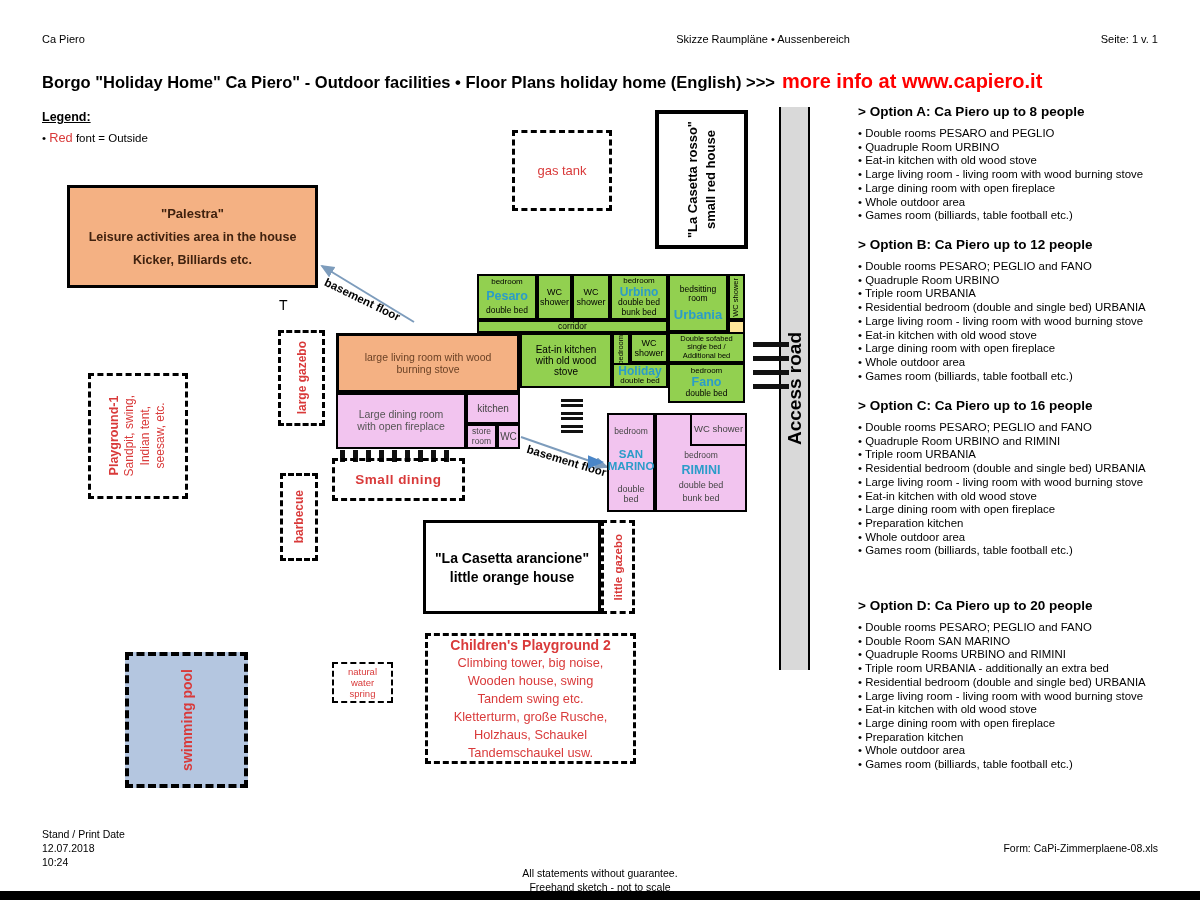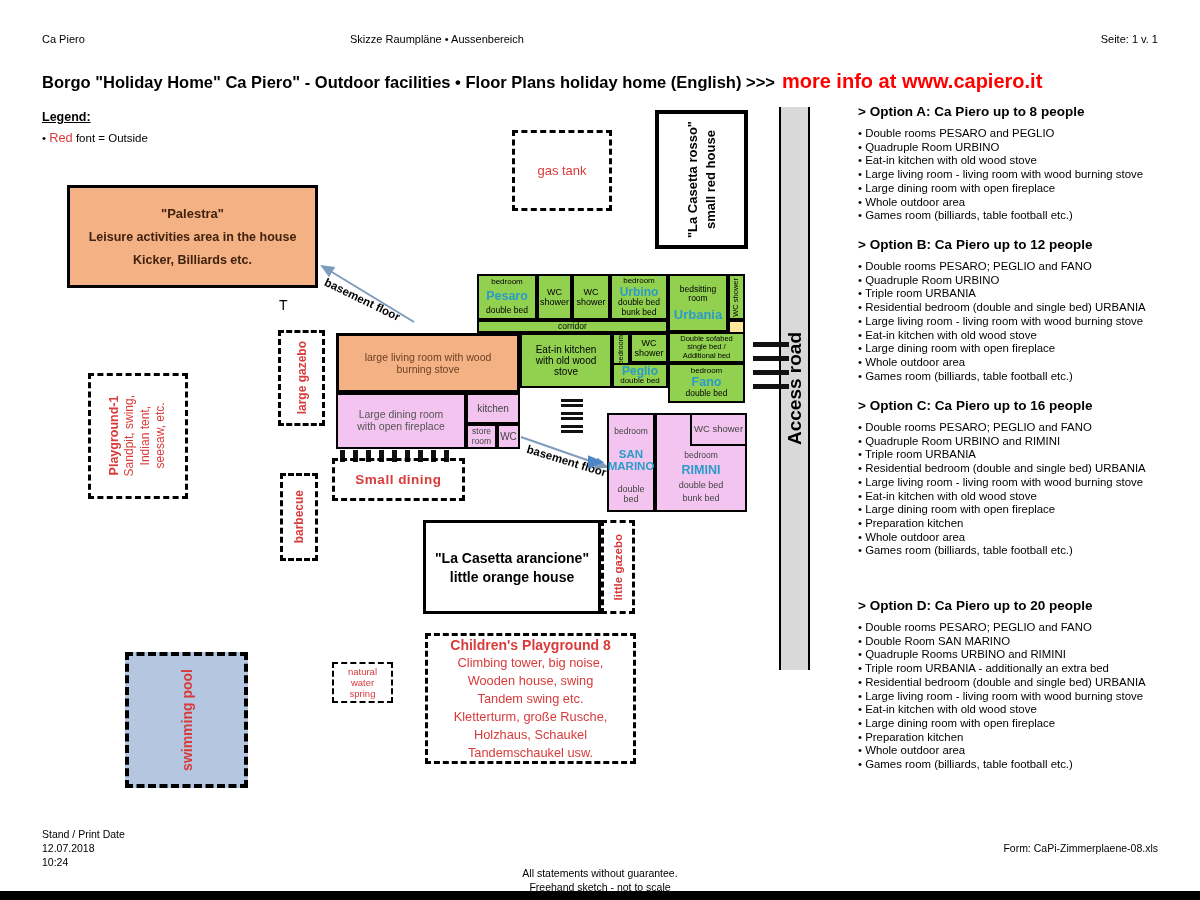--- a/index.html
+++ b/index.html
@@ -24,21 +24,21 @@
   .opt-item{font-size:11.4px;line-height:13.7px;}
   .opt-item::before{content:"• ";}
   .bar{position:absolute;background:#111;}
 </style>
 </head>
 <body>
 
 <div class="canvas">
 
   <div class="abs" style="left:42px;top:33px;font-size:11px;">Ca Piero</div>
-  <div class="abs" style="left:350px;top:33px;width:500px;text-align:left;font-size:11px;">Skizze Raumpläne • Aussenbereich</div>
+  <div class="abs" style="left:350px;top:33px;width:500px;text-align:right;font-size:11px;">Skizze Raumpläne • Aussenbereich</div>
   <div class="abs" style="right:42px;top:33px;font-size:11px;text-align:center;">Seite: 1 v. 1</div>
 
   <div class="abs" style="left:42px;top:70px;display:flex;align-items:baseline;gap:7px;white-space:nowrap;">
     <span class="b" style="font-size:16.5px;">Borgo "Holiday Home" Ca Piero" - Outdoor facilities • Floor Plans holiday home (English) &gt;&gt;&gt;</span>
     <span class="b" style="font-size:20px;color:var(--title_red);">more info at www.capiero.it</span>
   </div>
 
   <div class="abs b" style="left:42px;top:110px;font-size:12.5px;text-decoration:underline;">Legend:</div>
   <div class="abs" style="left:42px;top:130px;font-size:11.5px;">
     <span>• </span><span class="redtxt">Red</span><span> font = Outside</span>
@@ -97,21 +97,21 @@
     <span class="vtext" style="font-size:7.5px;">WC shower</span>
   </div>
   <div class="abs" style="left:728px;top:320px;width:17px;height:14px;background:var(--yellow);border:2px solid #000;"></div>
   <div class="room" style="left:477px;top:320px;width:191px;height:13px;font-size:8.5px;">corridor</div>
   <div class="room" style="left:520px;top:333px;width:92px;height:55px;font-size:10px;padding:0 4px;">Eat-in kitchen with old wood stove</div>
   <div class="room" style="left:612px;top:333px;width:18px;height:33px;">
     <span class="vtext" style="font-size:7.5px;">bedroom</span>
   </div>
   <div class="room" style="left:630px;top:333px;width:38px;height:30px;font-size:9px;">WC shower</div>
   <div class="room" style="left:612px;top:363px;width:56px;height:25px;padding:1px 0;">
-    <span class="rname" style="font-size:12px;">Peglio</span>
+    <span class="rname" style="font-size:12px;">Holiday</span>
     <span class="bed" style="font-size:8px;">double bed</span>
   </div>
   <div class="room" style="left:668px;top:332px;width:77px;height:31px;font-size:7.5px;padding:0 3px;">Double sofabed single bed / Additional bed</div>
   <div class="room" style="left:668px;top:363px;width:77px;height:40px;padding:1px 0;">
     <span class="lbl">bedroom</span>
     <span class="rname">Fano</span>
     <span class="bed">double bed</span>
   </div>
 
   <div class="abs cflex" style="left:336px;top:333px;width:184px;height:60px;background:var(--orange);border:3px solid #000;font-size:10.5px;color:var(--brown_text);padding:0 20px;">large living room with wood burning stove</div>
@@ -195,21 +195,21 @@
 
   <div class="abs col" style="left:423px;top:520px;width:178px;height:94px;border:3px solid #000;gap:3px;">
     <div class="b" style="font-size:14px;">"La Casetta arancione"</div>
     <div class="b" style="font-size:14px;">little orange house</div>
   </div>
   <div class="abs cflex dash3" style="left:601px;top:520px;width:34px;height:94px;">
     <span class="vtext b redtxt" style="font-size:11.5px;">little gazebo</span>
   </div>
 
   <div class="abs col dash3" style="left:425px;top:633px;width:211px;height:131px;line-height:18px;">
-    <div class="b redtxt" style="font-size:14px;">Children's Playground 8</div>
+    <div class="b redtxt" style="font-size:14px;">Children's Playground 2</div>
   <div class="redtxt">Climbing tower, big noise,</div>
       <div class="redtxt">Wooden house, swing</div>
       <div class="redtxt">Tandem swing etc.</div>
       <div class="redtxt">Kletterturm, große Rusche,</div>
       <div class="redtxt">Holzhaus, Schaukel</div>
       <div class="redtxt">Tandemschaukel usw.</div>
     </div>
   <style>.redtxt{font-size:12.8px;} .pg1-line{font-size:12px;} .opt-item,.lbl,.bed{color:#000;}</style>
 
   <div class="abs cflex" style="left:125px;top:652px;width:123px;height:136px;background:var(--pool);border:4px dashed #000;">

